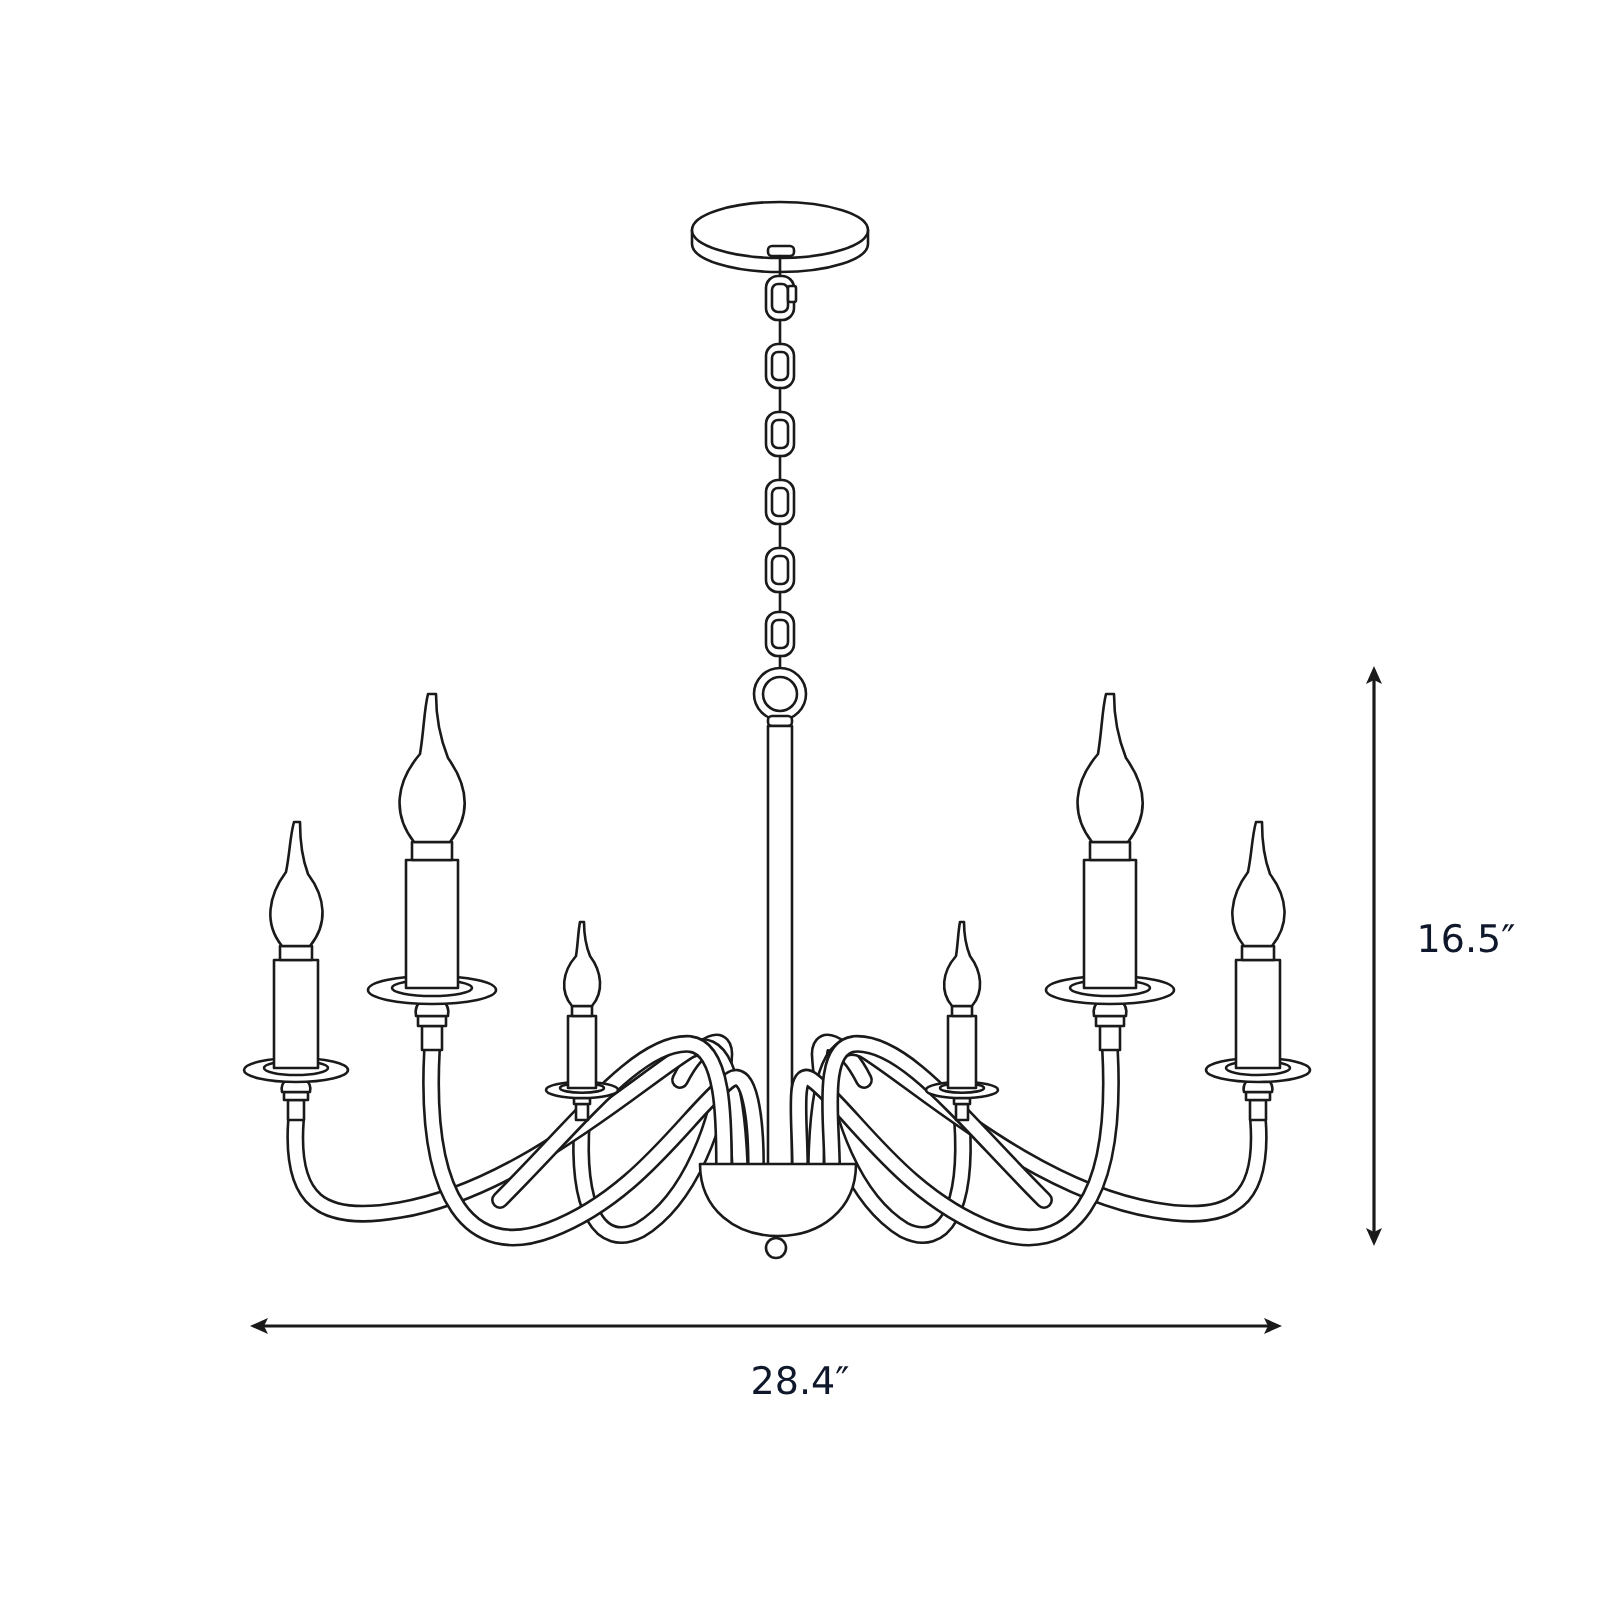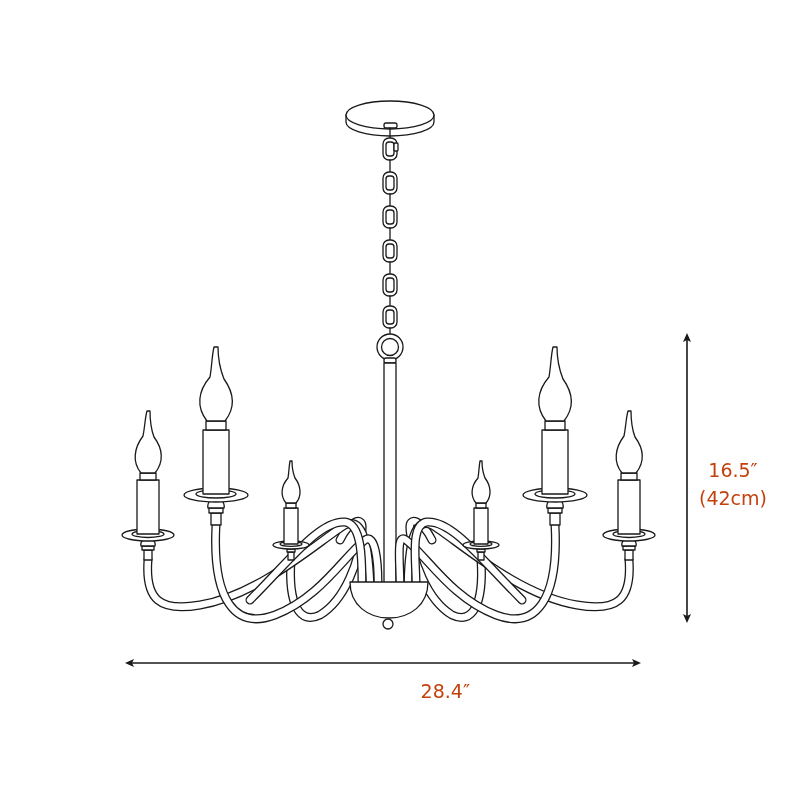--- a/index.html
+++ b/index.html
@@ -9,25 +9,25 @@
     .ln-nofill { fill: none; stroke: #1a1a1a; stroke-width: 1.3; stroke-linejoin: round; stroke-linecap: round; }
     .arm-outer { fill: none; stroke: #1a1a1a; stroke-width: 9; stroke-linecap: round; }
     .arm-inner { fill: none; stroke: #ffffff; stroke-width: 6.4; stroke-linecap: round; }
     .dim-line { stroke: #1a1a1a; stroke-width: 1.6; fill: none; }
     .dim-head { fill: #1a1a1a; }
     .dim-label {
       position: absolute;
       font-family: "DejaVu Sans", sans-serif;
       font-size: 19px;
       line-height: 28px;
-      color: #c2410c;
+      color: #0f172a;
       text-align: center;
     }
     #height-label { left: 683px; top: 456px; width: 100px; }
-    #width-label { left: 330px; top: 677px; width: 140px; text-align: right; }
+    #width-label { left: 330px; top: 677px; width: 140px; }
   </style>
 </head>
 <body>
 
 <svg id="diagram" viewBox="0 0 800 800" xmlns="http://www.w3.org/2000/svg">
   <defs>
 
     <g id="candle-lg">
 
       <path class="ln" d="M-5 0 L-5 -12 L5 -12 L5 0 Z"></path>
@@ -162,18 +162,17 @@
 
   <g>
     <line class="dim-line" x1="130" y1="663" x2="636" y2="663"></line>
     <path class="dim-head" d="M125 663 L134 659 L132 663 L134 667 Z"></path>
     <path class="dim-head" d="M641 663 L632 659 L634 663 L632 667 Z"></path>
   </g>
 </svg>
 
 <div id="height-label" class="dim-label">
   <div>16.5″</div>
-  <div>(42cm)</div>
 </div>
 
 <div id="width-label" class="dim-label">
   <div>28.4″</div>
 </div>
 
 </body></html>

